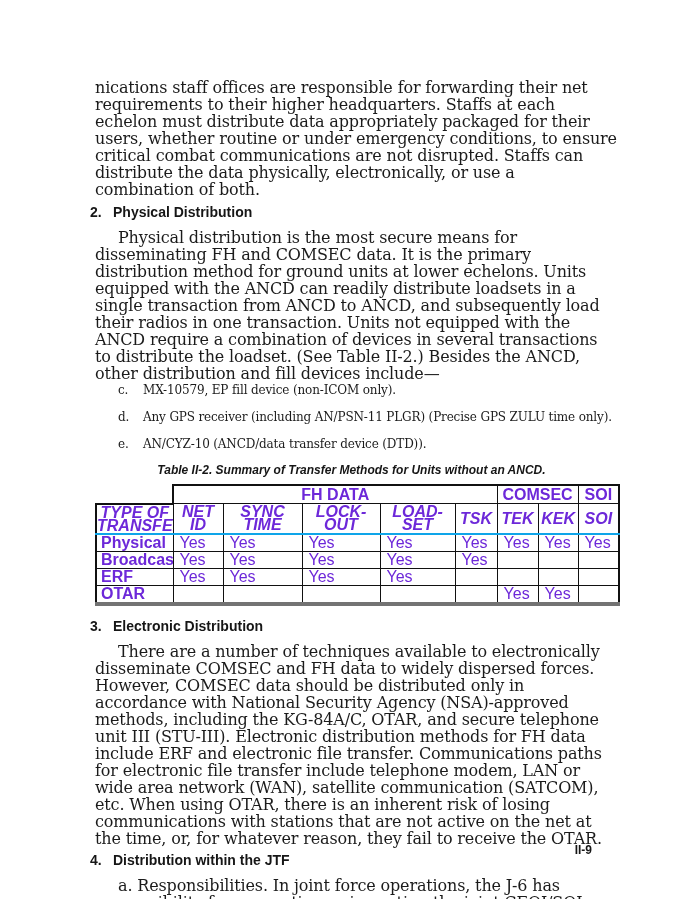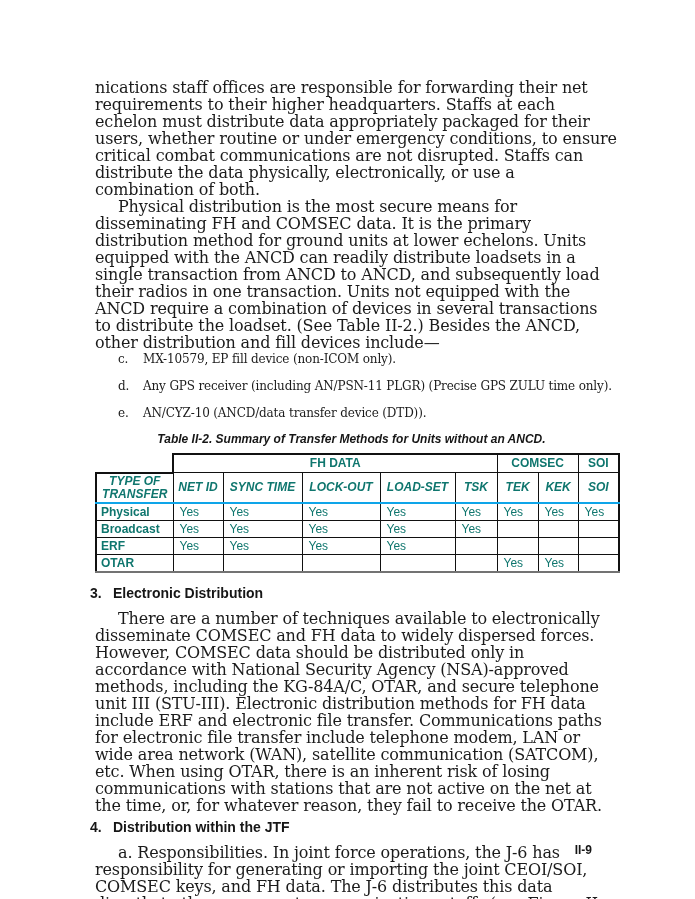--- a/index.html
+++ b/index.html
@@ -52,22 +52,22 @@
     line-height:15px;
     text-align:center;
     margin:4px 10px 6px 0;
     color:#161616;
   }
   table.transfer{
     border-collapse:collapse;
     table-layout:fixed;
     width:523px;
     font-family:"Liberation Sans", sans-serif;
-    font-size:12px;
-    color:#0f766e;
+    font-size:16px;
+    color:#6d28d9;
   }
   .transfer th,.transfer td{
     border:1px solid #111;
     padding:0;
     text-align:center;
     overflow:hidden;
   }
   .transfer .corner{border:none;}
   .transfer tr.grp-row th{
     border-top:2px solid #111;
@@ -92,38 +92,41 @@
     padding-left:4px;
     border-left:2px solid #111;
   }
   .transfer tbody td{
     text-align:left;
     padding-left:6px;
     height:16px;
     line-height:14px;
   }
   .transfer tbody th.rlabel{height:16px;line-height:14px;}
-  .transfer tr.lastrow th,.transfer tr.lastrow td{border-bottom:2px solid #737373;}
+  .transfer tr.lastrow th,.transfer tr.lastrow td{border-bottom:4px solid #737373;}
   .page-number{
     position:absolute;
     top:843px;
     right:103px;
     font-family:"Liberation Sans", sans-serif;
     font-weight:bold;
     font-size:12px;
     color:#161616;
   }
 </style>
 </head>
 <body>
 
 <div class="page">
 
   <p class="body-par">nications staff offices are responsible for forwarding their net requirements to their higher headquarters.  Staffs at each echelon must distribute data appropriately packaged for their users, whether routine or under emergency conditions, to ensure critical combat communications are not disrupted.  Staffs can distribute the data physically, electronically, or use a combination of both.</p>
 
+  <h2 class="section-heading">
+    <span class="num">2.</span><span>Physical Distribution</span>
+  </h2>
 
   <p class="body-par indent">Physical distribution is the most secure means for disseminating FH and COMSEC data.  It is the primary distribution method for ground units at lower echelons.  Units equipped with the ANCD can readily distribute loadsets in a single transaction from ANCD to ANCD, and subsequently load their radios in one transaction.  Units not equipped with the ANCD require a combination of devices in several transactions to distribute the loadset.  (See Table II-2.) Besides the ANCD, other distribution and fill devices include—</p>
 
   <ul class="fill-list">
     <li class="fill-item">
       <span class="marker">c.</span><span>MX-10579, EP fill device (non-ICOM only).</span>
     </li>
     <li class="fill-item">
       <span class="marker">d.</span><span>Any GPS receiver (including AN/PSN-11 PLGR)  (Precise GPS ZULU time only).</span>
     </li>

